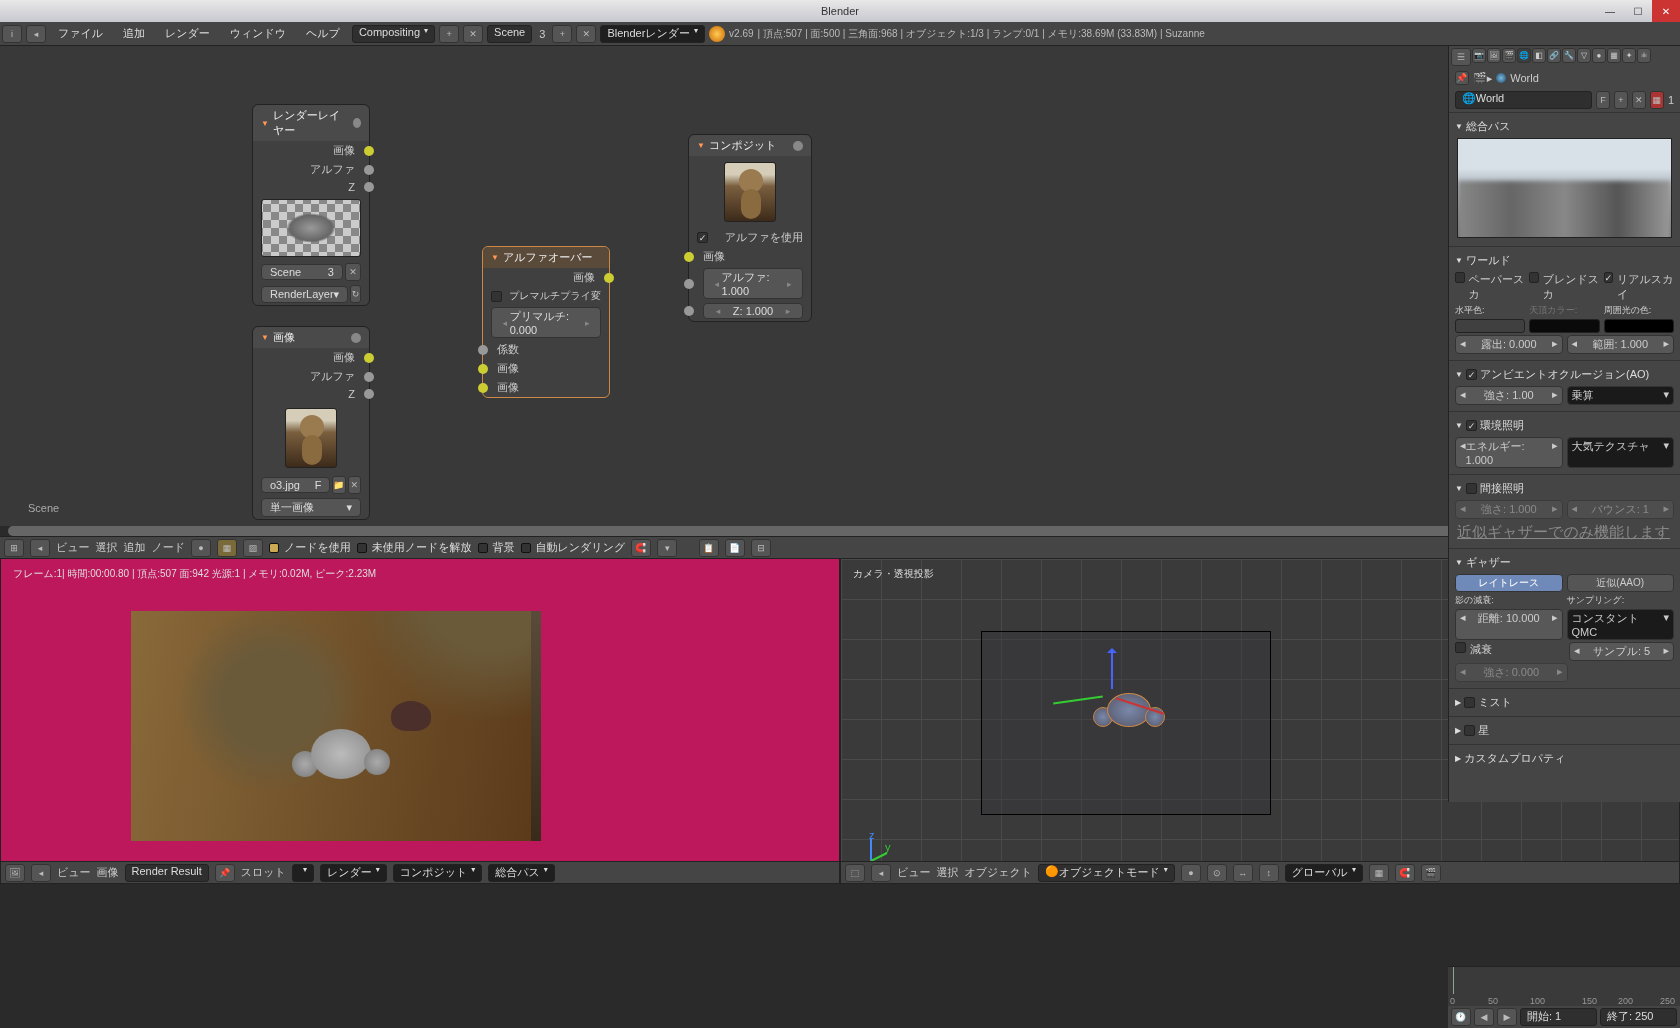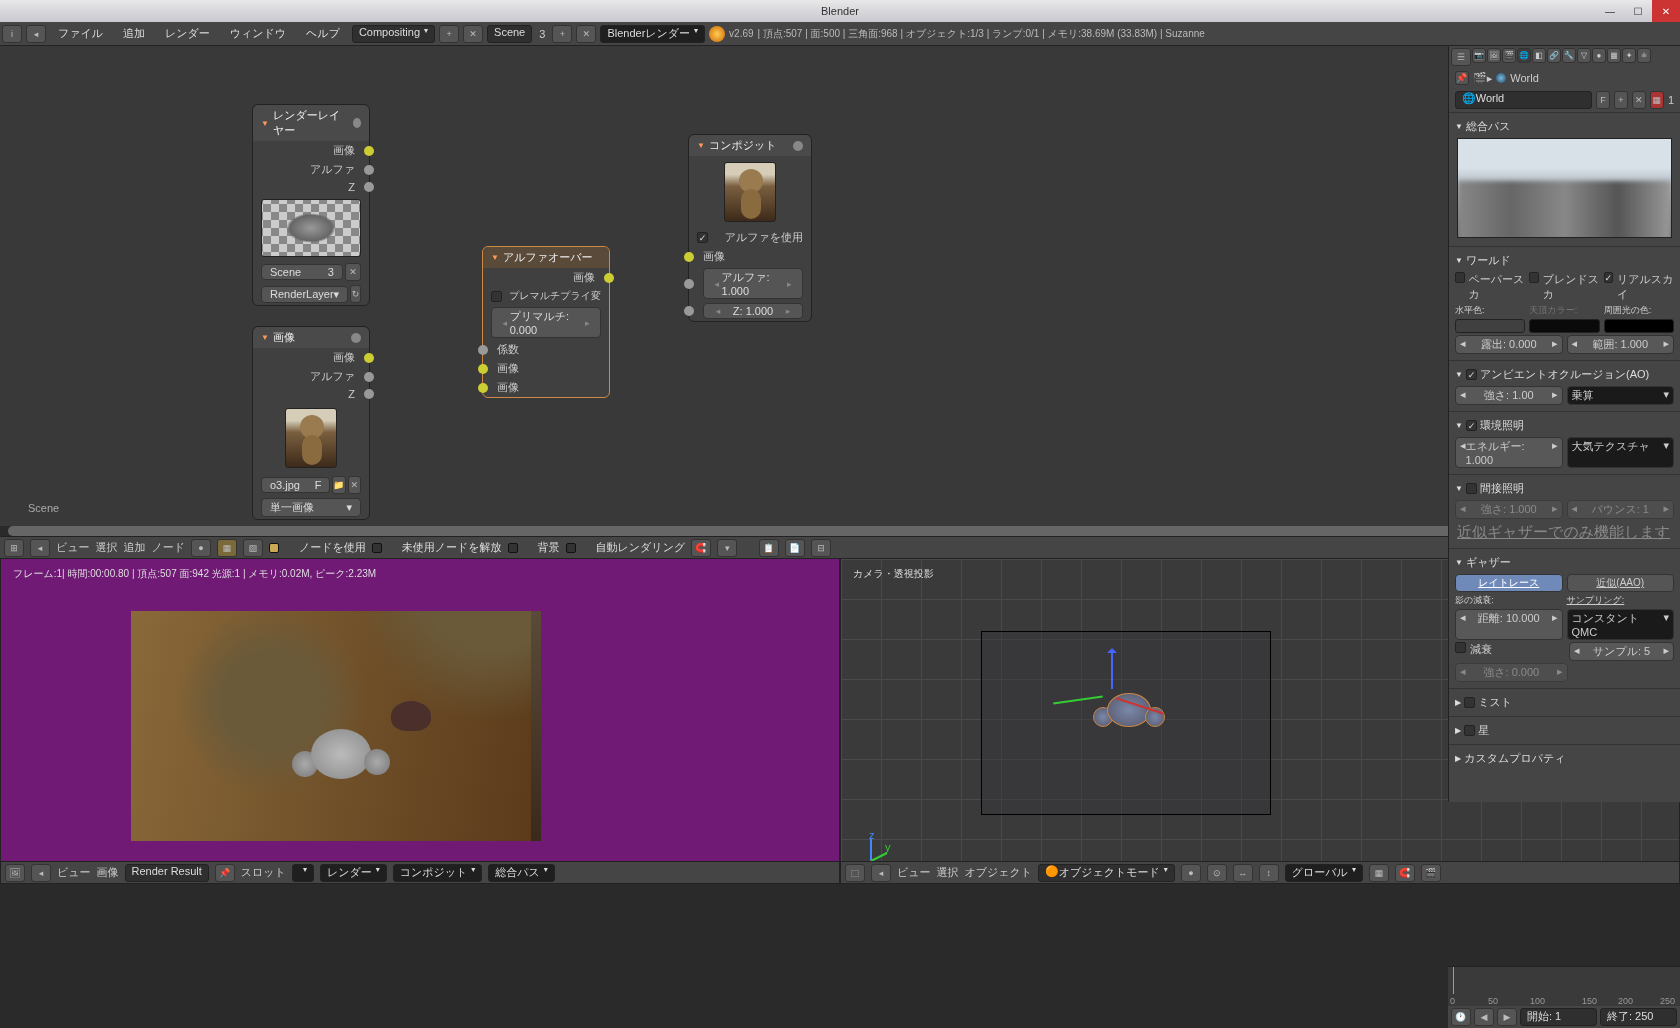--- a/index.html
+++ b/index.html
@@ -32,25 +32,25 @@
 .num-field .arr { width:12px; text-align:center; color:#888; font-size:9px;}
 .checker { background:repeating-conic-gradient(#888 0 25%, #ccc 0 50%) 50%/16px 16px; margin:4px 8px; height:58px; border:1px solid #222; border-radius:3px; position:relative;}
 .checker .blob{ position:absolute; inset:0; margin:auto; width:50px; height:30px; background:radial-gradient(ellipse,#999,#666 60%,transparent 70%); border-radius:50%;}
 .thumb-cat { width:52px; height:60px; margin:6px auto; background:linear-gradient(#d5cdb8 20%,#7a5f3f 40%,#3d2a1a); border:1px solid #222; border-radius:3px; position:relative; display:block;}
 .thumb-cat::before{content:"";position:absolute;width:24px;height:24px;background:#9a7a4f;border-radius:50%;top:6px;left:14px;}
 .thumb-cat::after{content:"";position:absolute;width:20px;height:30px;background:#8a6a3f;border-radius:10px;top:26px;left:16px;}
 .scene-lbl { position:absolute; left:28px; bottom:12px; color:#aaa;}
 .scroll-h { height:10px; background:#333; margin:0 8px; border-radius:5px;}
 .scroll-h .thumb{ height:100%; width:92%; background:#666; border-radius:5px;}
 .node-toolbar { height:22px; background:#454545; display:flex; align-items:center; padding:0 4px; gap:6px; border-top:1px solid #222;}
-.ck-lbl { display:inline-flex; align-items:center; gap:20px; color:#ddd; }
+.ck-lbl { display:inline-flex; align-items:center; gap:5px; color:#ddd; }
 .ck { width:10px; height:10px; background:#333; border:1px solid #111; border-radius:2px; display:inline-block;}
 .ck.on { background:#ccaa55;}
 .bottom { display:flex; height:326px;}
-.pane { flex:1; background:#701a75; border:1px solid #222; position:relative;}
+.pane { flex:1; background:#be185d; border:1px solid #222; position:relative;}
 .pane-header { position:absolute; top:8px; left:12px; background:transparent; color:#ddd; font-size:10px; z-index:3;}
 .render-view { position:absolute; left:130px; top:52px; width:410px; height:230px; background:linear-gradient(#5a4a3a,#3a2a1a); overflow:hidden;}
 .render-view .catface{ position:absolute; width:400px; height:300px; left:0; top:-30px; background:radial-gradient(circle at 35% 40%,#6a5a3a 15%,transparent 30%),radial-gradient(circle at 90% 0%,#6a5a3a 15%,transparent 30%),linear-gradient(100deg,#8a6a3a,#5a3a1a);}
 .render-view .catface .nose{position:absolute;width:40px;height:30px;background:#4a2f2a;border-radius:50% 50% 40% 40%;left:260px;top:120px;}
 .render-view .monkey{position:absolute;left:165px;top:110px; width:90px;height:70px;}
 .render-view .monkey .h{width:60px;height:50px;background:radial-gradient(#bbb,#888);border-radius:50%;position:absolute;left:15px;top:8px;}
 .render-view .monkey .e{width:26px;height:26px;background:radial-gradient(#aaa,#777);border-radius:50%;position:absolute;}
 .render-view .monkey .e1{left:-4px;top:30px;} .render-view .monkey .e2{left:68px;top:28px;}
 .viewport { position:absolute; inset:0; background:#3a3a3a;}
 .viewport .cam-rect{position:absolute;left:140px; top:72px; width:290px;height:184px; border:1px solid #000; background:rgba(55,55,60,0.4);}
@@ -76,21 +76,21 @@
 .tab.on{background:#3d3d3d;}
 .bread-row { display:flex; align-items:center; gap:4px; padding:3px 6px;}
 .panel-section { border-top:1px solid #333; padding:4px 6px;}
 .sec-hd { display:flex; align-items:center; gap:3px; padding:2px 0; font-size:10px; color:#ddd;}
 .sec-hd .tri{font-size:8px;}
 .preview-img{ height:100px; background:linear-gradient(#d8e0e8 30%,#a8b0b8 50%,#5a6068); border:1px solid #222; margin:2px 2px 4px;position:relative;overflow:hidden;}
 .preview-img::before{content:"";position:absolute;left:0;right:0;top:42px;height:60px;background:linear-gradient(90deg,#888,#666,#888,#555,#999);filter:blur(2px);}
 .row2{display:flex;gap:4px;margin:2px 0;}
 .row2 .field{flex:1;background:#585858;border:1px solid #333;border-radius:4px;padding:1px 4px;display:flex;justify-content:space-between;font-size:10px;}
 .row2 .field.dark{background:#1a1a1a;}
-.row2 .btn-half{flex:1;background:#555;border:1px solid #333;border-radius:4px;padding:1px;text-align:center;font-size:10px;text-decoration:underline;}
+.row2 .btn-half{flex:1;background:#555;border:1px solid #333;border-radius:4px;padding:1px;text-align:center;font-size:10px;}
 .row2 .btn-half.on{background:#6f8ab8;color:#fff;}
 .row2 .swatch{flex:1;height:14px;border:1px solid #222;border-radius:3px;}
 .timeline{height:40px;background:#3a3a3a;border-top:1px solid #222;position:absolute;bottom:22px;right:0;width:232px;}
 .timeline .ln{position:absolute;top:0;bottom:12px;width:1px;background:#8a8;}
 .timeline .tick{position:absolute;bottom:0;font-size:9px;color:#999;}
 .timeline-ctrl{height:22px;background:#454545;display:flex;align-items:center;gap:3px;padding:0 3px;position:absolute;bottom:0;right:0;width:232px;}
 svg.wire{position:absolute;inset:0;pointer-events:none;z-index:1;}
 .chk-sq{width:11px;height:11px;border:1px solid #222;border-radius:2px;background:#333;display:inline-flex;align-items:center;justify-content:center;font-size:8px;}
 .chk-sq.on{background:#333;}
 .chk-sq.on::after{content:"✓";color:#ddd;font-size:9px;}
@@ -553,21 +553,21 @@
     <div class="sec-hd">
         <span class="tri">▼</span>
         <span>ギャザー</span>
       </div>
     <div class="row2">
       <div class="btn-half on">レイトレース</div>
       <div class="btn-half">近似(AAO)</div>
     </div>
     <div class="row2">
       <span style="flex:1;font-size:9px;">影の減衰:</span>
-      <span style="flex:1;font-size:9px;text-decoration:underline;">サンプリング:</span>
+      <span style="flex:1;font-size:9px;">サンプリング:</span>
     </div>
     <div class="row2">
       <div class="field">
           <span>◂</span>
           <span>距離: 10.000</span>
           <span>▸</span>
         </div>
       <div class="field dark">
           <span>コンスタントQMC</span>
           <span>▾</span>

